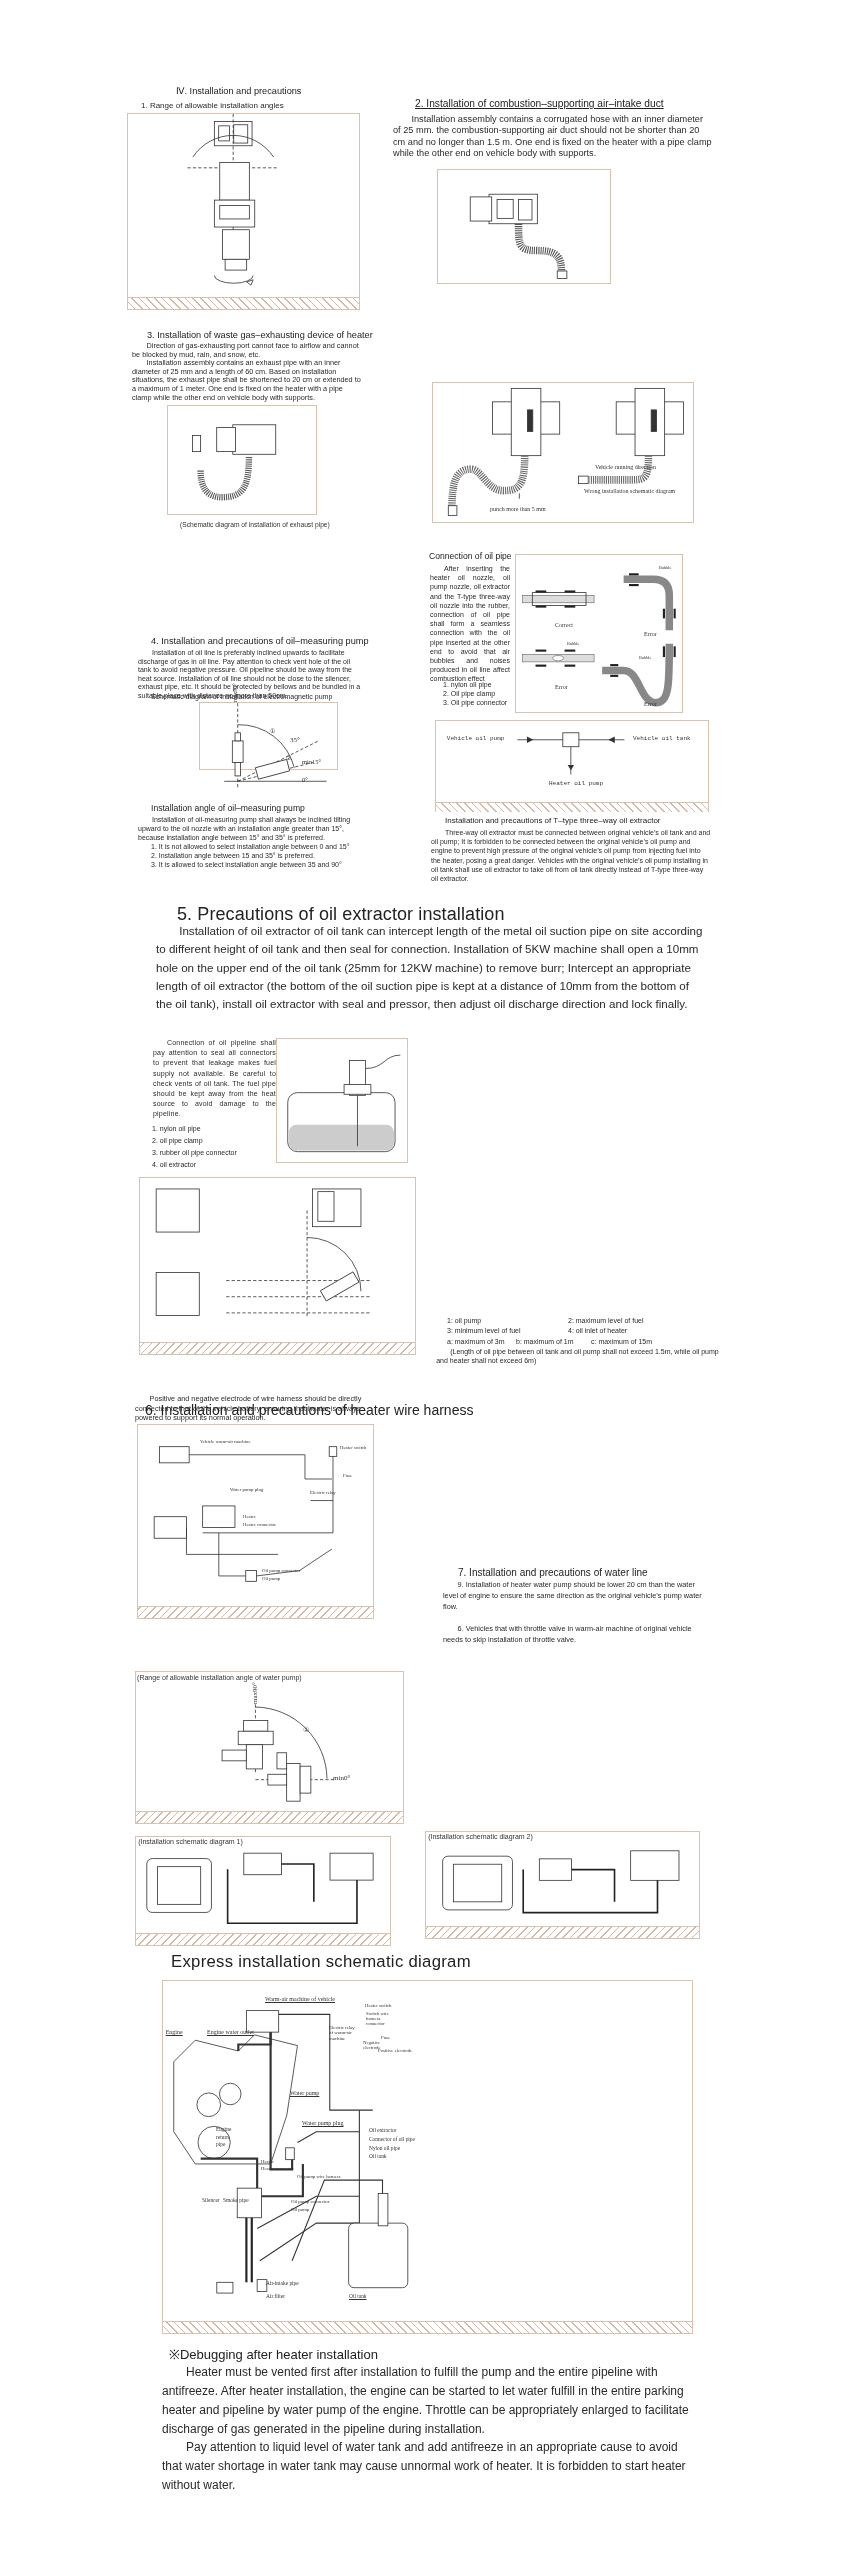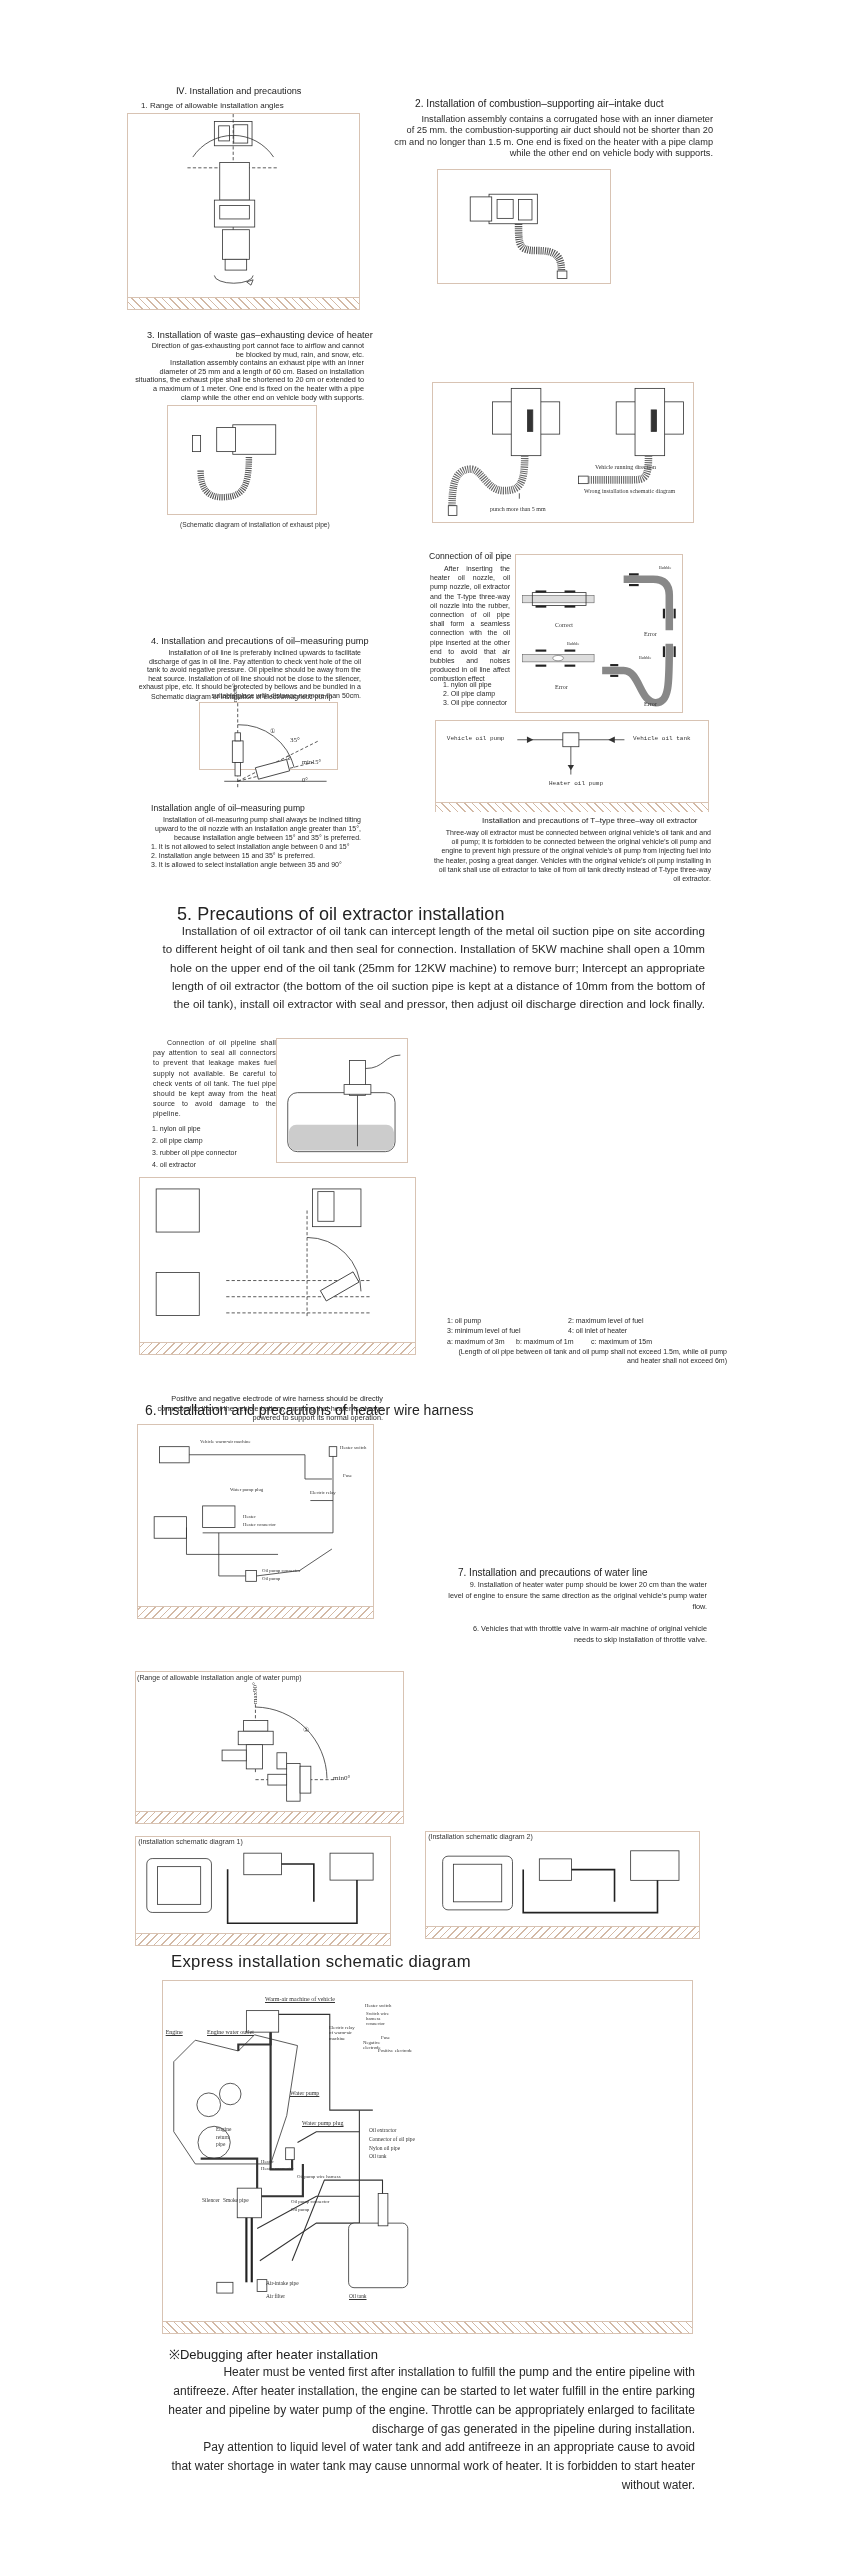--- a/index.html
+++ b/index.html
@@ -1,24 +1,24 @@
 <!DOCTYPE html>
 <html style="font-size:8.6px"><head>
 <meta charset="utf-8">
 <style>
   html, body { margin: 0; padding: 0; background: #ffffff; }
   body { width: 855px; height: 2576px; position: relative; overflow: hidden; font-family: "Liberation Sans", sans-serif; color: #222; }
   .abs { position: absolute; }
   .h-small { font-size: 9.2px; color: #222; }
-  .h-med { font-size: 12px; color: #222; }
+  .h-med { font-size: 12px; color: #222; text-decoration: underline; }
   .h-big { font-size: 18.3px; color: #222; letter-spacing: 0.1px; }
   .para { font-size: 7.5px; line-height: 9.2px; color: #2a2a2a; }
   .para-m { font-size: 9.7px; line-height: 12px; color: #2a2a2a; }
   .para-l { font-size: 12px; line-height: 18.3px; color: #2a2a2a; }
-  .indent { text-indent: 2em; text-align: right; }
+  .indent { text-indent: 2em; }
   .fig { position: absolute; border: 1.1px solid #d8c3b3; background: #fff; box-sizing: border-box; }
   .hatch { position: absolute; left: 0; right: 0; bottom: 0; height: 10.8px; border-top: 1.1px solid #d8c3b3;
     background:
       repeating-linear-gradient(45deg, transparent 0 4.3px, #d3b9a5 4.3px 5.4px),
       #fff; }
   .hatch.r { background: repeating-linear-gradient(-45deg, transparent 0 4.3px, #d3b9a5 4.3px 5.4px), #fff; }
   .cap { position: absolute; font-family: "Liberation Serif", serif; font-size: 6px; color: #333; white-space: nowrap; }
   svg { position: absolute; overflow: visible; }
   .ln { stroke: #333; stroke-width: 1.5; fill: none; }
   .thk { stroke: #222; stroke-width: 4; fill: none; }
@@ -182,21 +182,21 @@
     <path d="M320 35 l12 -6 v12 z" fill="#333"></path>
     <rect class="fill" x="235" y="22" width="30" height="26"></rect>
     <line class="ln" x1="250" y1="48" x2="250" y2="100"></line>
     <path d="M250 92 l-6 -10 h12 z" fill="#333"></path>
   </svg>
   <div class="cap" style="left:10.8px;top:14px;font-family:'Liberation Mono',monospace;">Vehicle oil pump</div>
   <div class="cap" style="left:197px;top:14px;font-family:'Liberation Mono',monospace;">Vehicle oil tank</div>
   <div class="cap" style="left:113px;top:59px;font-family:'Liberation Mono',monospace;">Heater oil pump</div>
   <div class="hatch" style="height:8.6px;"></div>
 </div>
-<div class="abs h-small" style="left:445px;top:816px;font-size:8px;margin-left:37px;">Installation and precautions of T–type three–way oil extractor</div>
+<div class="abs h-small" style="left:445px;top:816px;font-size:8px;">Installation and precautions of T–type three–way oil extractor</div>
 <div class="abs para indent" style="left:431px;top:828px;width:280px;font-size:7px;line-height:9.2px;">Three-way oil extractor must be connected between original vehicle’s oil tank and and oil pump; It is forbidden to be connected between the original vehicle’s oil pump and engine to prevent high pressure of the original vehicle’s oil pump from injecting fuel into the heater, posing a great danger. Vehicles with the original vehicle’s oil pump installing in oil tank shall use oil extractor to take oil from oil tank directly instead of T-type three-way oil extractor.</div>
 
 <div class="abs h-big" style="left:177px;top:904px;font-size:18px;">5. Precautions of oil extractor installation</div>
 <div class="abs para-l indent" style="left:156px;top:922px;width:549px;font-size:11.6px;line-height:18.3px;">Installation of oil extractor of oil tank can intercept length of the metal oil suction pipe on site according to different height of oil tank and then seal for connection. Installation of 5KW machine shall open a 10mm hole on the upper end of the oil tank (25mm for 12KW machine) to remove burr; Intercept an appropriate length of oil extractor (the bottom of the oil suction pipe is kept at a distance of 10mm from the bottom of the oil tank), install oil extractor with seal and pressor, then adjust oil discharge direction and lock finally.</div>
 
 <div class="abs para indent" style="left:153px;top:1038px;width:123px;font-size:7px;line-height:10.2px;letter-spacing:0.2px;text-align:justify;">Connection of oil pipeline shall pay attention to seal all connectors to prevent that leakage makes fuel supply not available. Be careful to check vents of oil tank. The fuel pipe should be kept away from the heat source to avoid damage to the pipeline.</div>
 <ul class="abs plain para" style="left:152px;top:1123px;font-size:7px;line-height:12px;">
   <li>1. nylon oil pipe</li>
   <li>2. oil pipe clamp</li>
   <li>3. rubber oil pipe connector</li>

